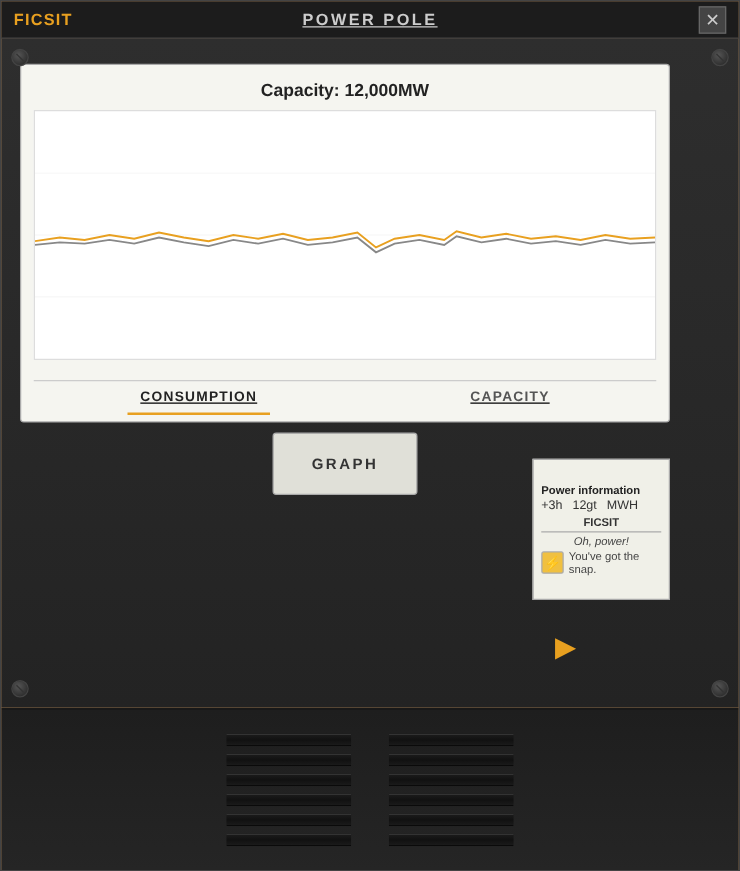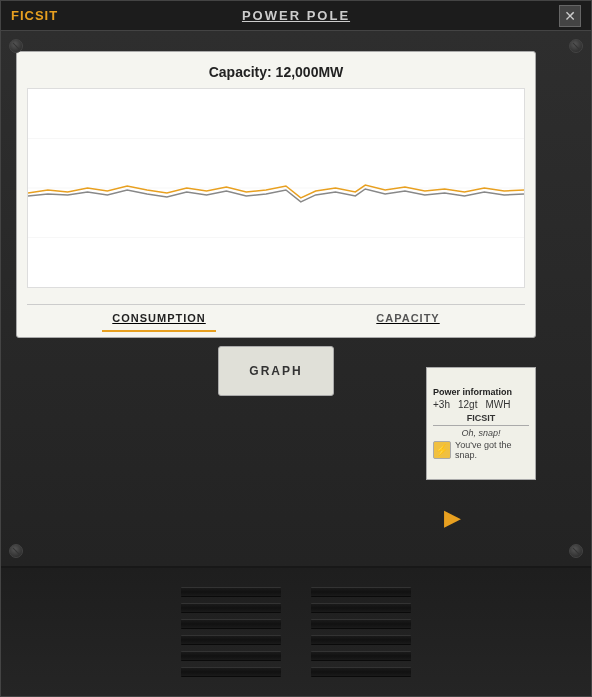--- a/index.html
+++ b/index.html
@@ -335,21 +335,21 @@
 
       <div class="power-info-card">
         <div class="power-info-header">Power information</div>
         <div class="power-info-values">
           <span>+3h</span>
           <span>12gt</span>
           <span>MWH</span>
         </div>
         <div style="font-size:9px;text-align:center;font-weight:bold;">FICSIT</div>
         <div class="power-info-divider"></div>
-        <div class="power-info-snap">Oh, snap!</div>
+        <div class="power-info-snap">Oh, power!</div>
         <div class="power-info-bottom">
           <div class="lightning-icon">⚡</div>
           <span>You've got the snap.</span>
         </div>
       </div>
     </div>
 
     <div class="cursor-arrow">▶</div>
   </div>
 

